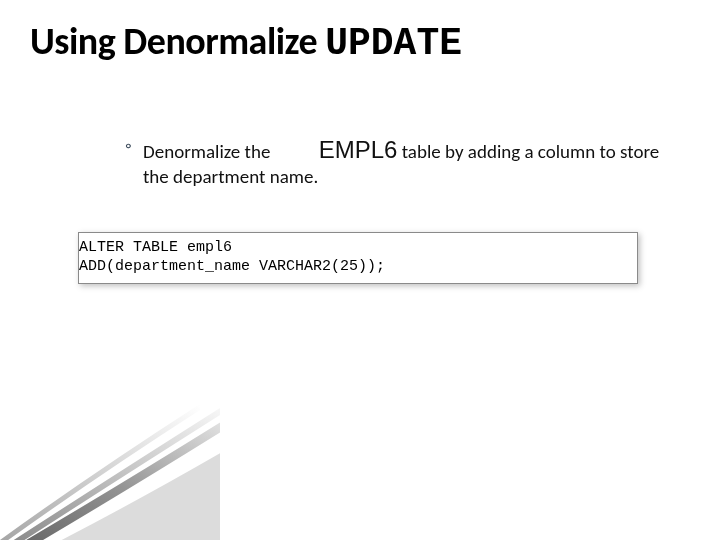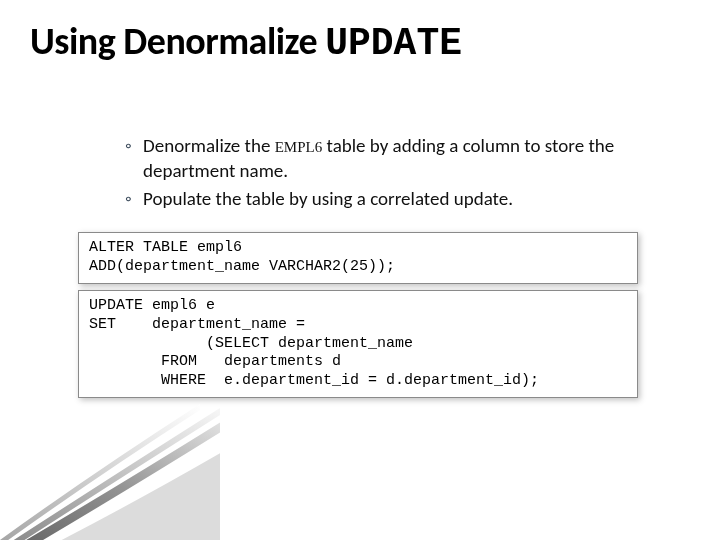--- a/index.html
+++ b/index.html
@@ -50,31 +50,32 @@
   }
   .bullets li::before {
     content: "◦";
     position: absolute;
     left: 0;
     top: 0;
     color: #3a4a5a;
     font-size: 19px;
   }
   .bullets .inline-mono {
-    font-family: Liberation Serif, serif;
-    font-size: 15px;
+    font-family: Liberation Sans, sans-serif;
+    font-size: 24px;
+    margin-left: 44px;
   }
   .codebox {
     position: absolute;
     left: 78px;
     width: 560px;
     background: #ffffff;
     border: 1px solid #8a8a8a;
     box-shadow: 2px 2px 6px rgba(0,0,0,0.25);
-    padding: 6px 10px;
+    padding: 6px 0;
     font-family: "Courier New", Courier, monospace;
     font-size: 15px;
     line-height: 1.25;
     white-space: pre;
     color: #000;
     box-sizing: border-box;
   }
   #code1 { top: 232px; }
   #code2 { top: 290px; }
   .corner-sweep {
@@ -92,32 +93,24 @@
 <div class="slide">
 
   <div class="title">
     <span>Using Denormalize </span><span class="mono">UPDATE</span>
   </div>
 
   <ul class="bullets">
     <li>
       <span>Denormalize the </span><span class="inline-mono">EMPL6</span><span> table by adding a column to store the department name.</span>
     </li>
-    <li>
-      <span>Populate the table by using a correlated update.</span>
-    </li>
   </ul>
 
   <div id="code1" class="codebox">ALTER TABLE empl6
 ADD(department_name VARCHAR2(25));</div>
-  <div id="code2" class="codebox">UPDATE empl6 e
-SET    department_name =
-             (SELECT department_name
-        FROM   departments d
-        WHERE  e.department_id = d.department_id);</div>
 
   <svg class="corner-sweep" viewBox="0 0 260 180">
     <defs>
       <linearGradient id="g1" x1="0" y1="1" x2="1" y2="0">
         <stop offset="0%" stop-color="#2a2a2a"></stop>
         <stop offset="60%" stop-color="#888"></stop>
         <stop offset="100%" stop-color="#eee"></stop>
       </linearGradient>
       <linearGradient id="g2" x1="0" y1="1" x2="1" y2="0">
         <stop offset="0%" stop-color="#3a3a3a"></stop>

